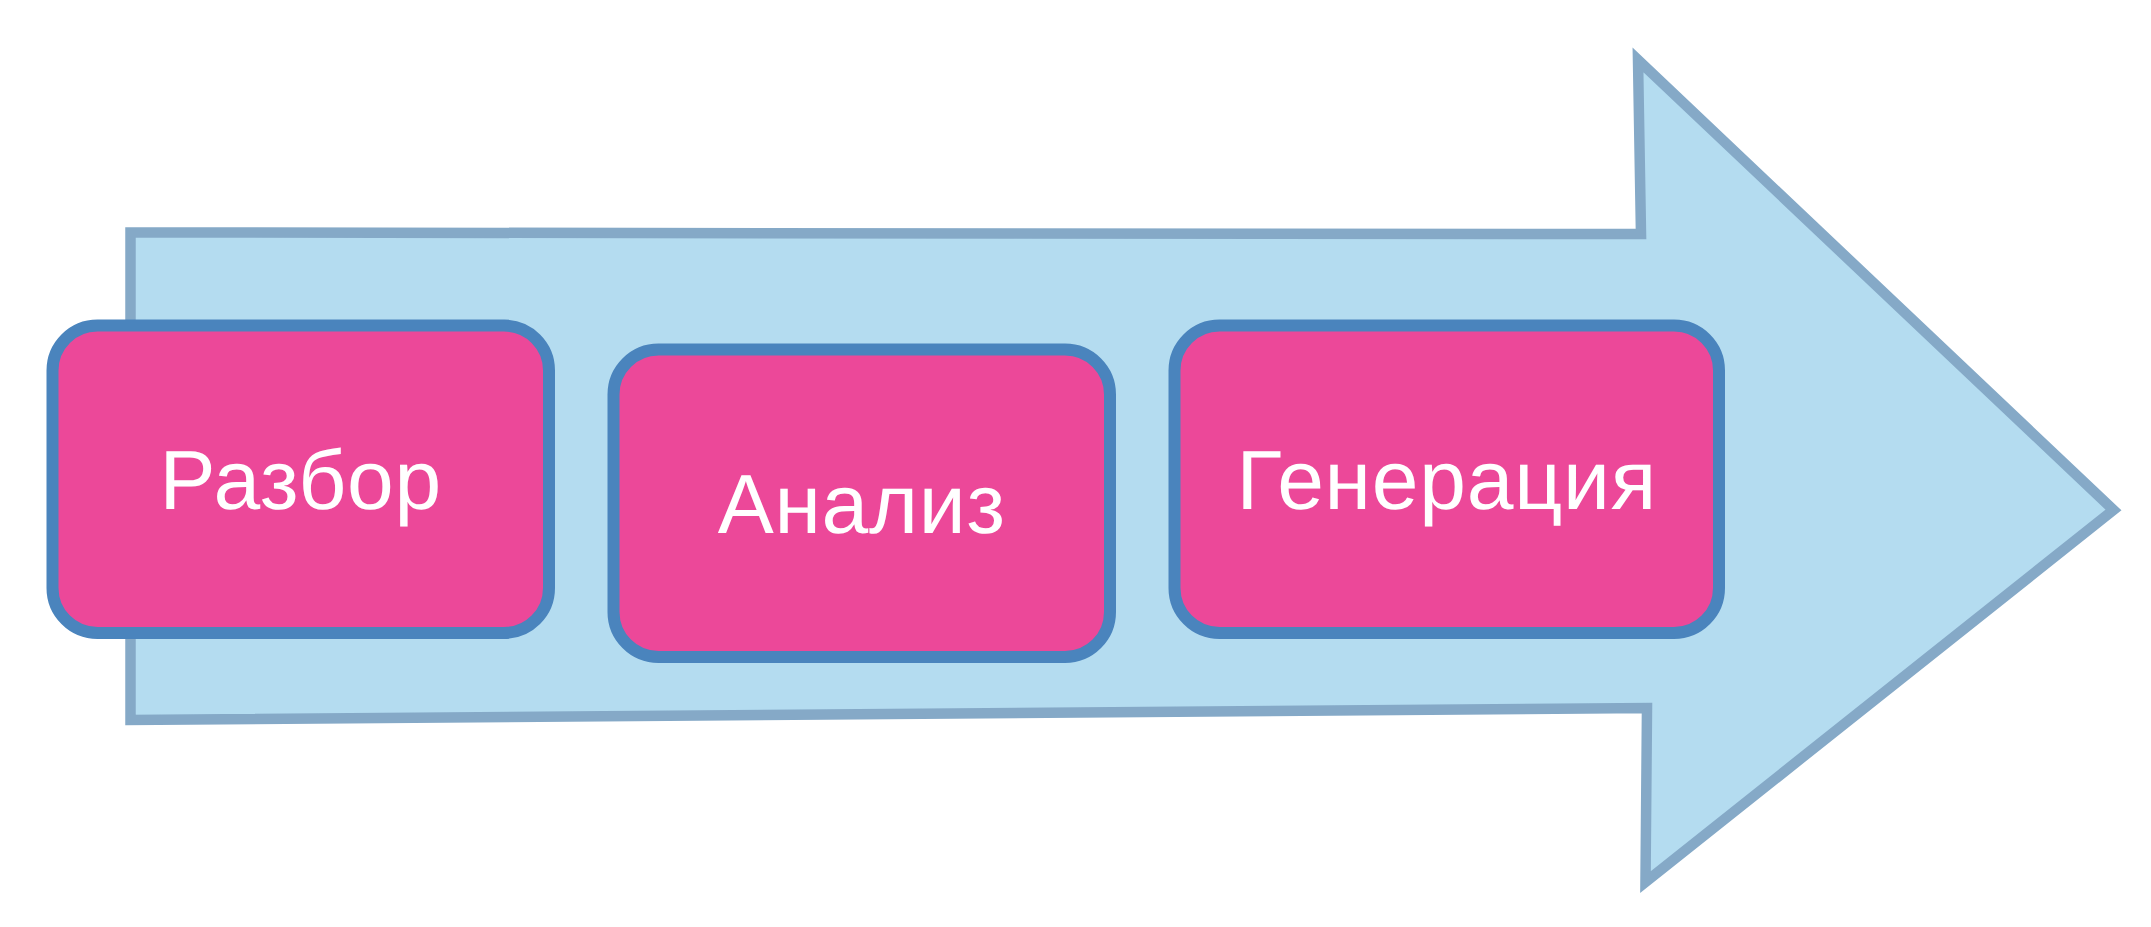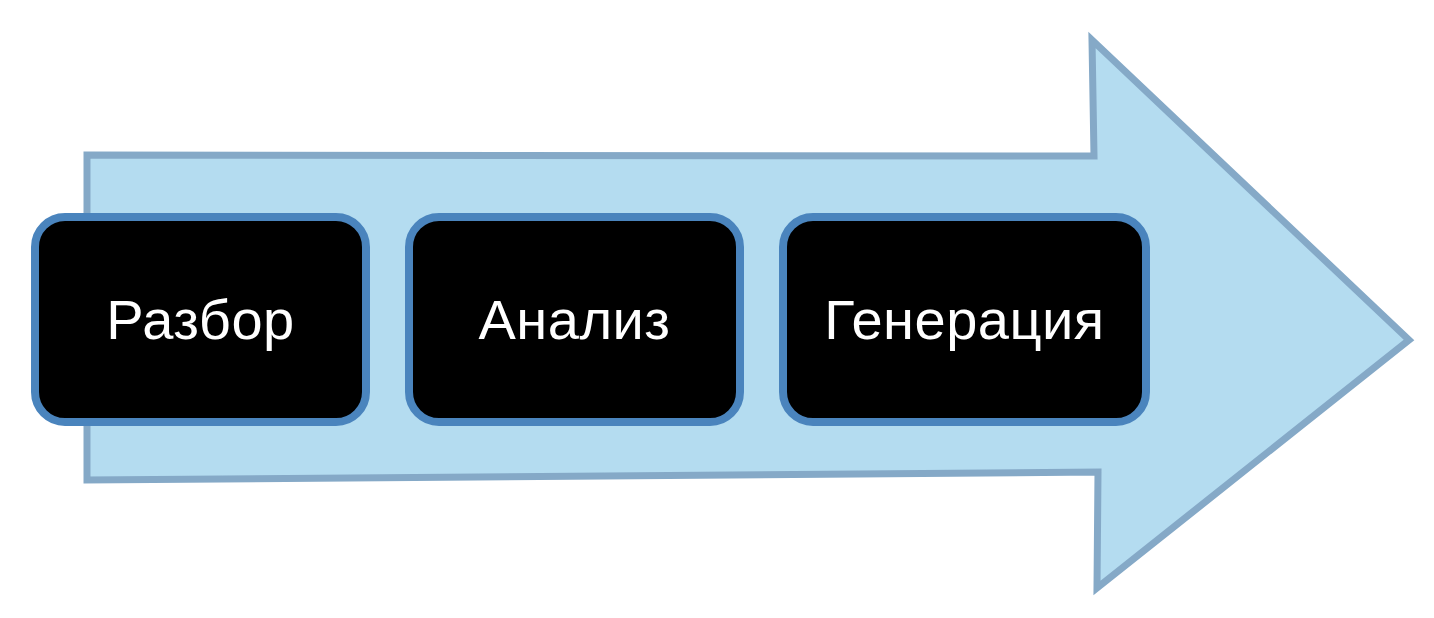--- a/index.html
+++ b/index.html
@@ -21,32 +21,32 @@
       width: 1434px;
       height: 618px;
     }
     .step-box {
       position: absolute;
       box-sizing: border-box;
       top: 213px;
       height: 213px;
       border: 8px solid #4a84bd;
       border-radius: 34px;
-      background: #000000;
+      background: #ec4899;
       display: flex;
       align-items: center;
       justify-content: center;
       color: #ffffff;
       font-size: 56px;
       font-weight: normal;
       letter-spacing: 0.5px;
       cursor: pointer;
     }
     #box-0 { left: 31px;  width: 339px; }
-    #box-1 { left: 405px; width: 339px; }
+    #box-1 { left: 405px; width: 339px; margin-top: 16px; }
     #box-2 { left: 779px; width: 371px; text-align: center; }
   </style>
 </head>
 <body>
 
 <svg id="arrow-svg" viewBox="0 0 1434 618" xmlns="http://www.w3.org/2000/svg">
   <polygon points="87,155 1094,156 1092,40 1409,340 1097,588 1098,472 87,480" fill="#b4dcf0" stroke="#85a9c7" stroke-width="7" stroke-linejoin="miter"></polygon>
 </svg>
 
 <div class="step-box" id="box-0">

